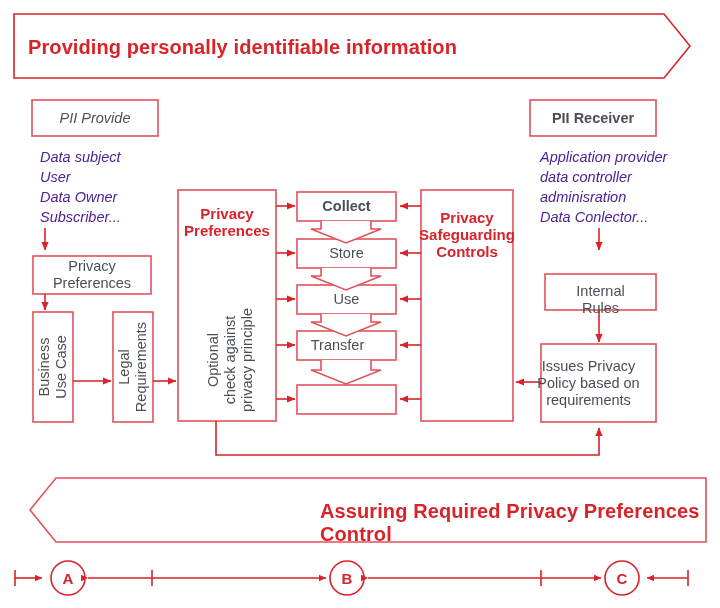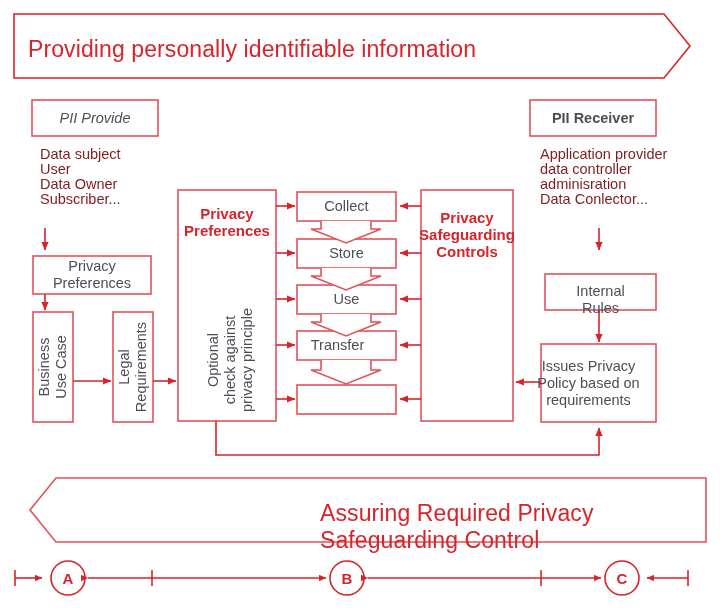--- a/index.html
+++ b/index.html
@@ -5,25 +5,25 @@
   html,body{margin:0;padding:0;background:#ffffff;}
   body{width:720px;height:608px;position:relative;overflow:hidden;
        font-family:"Liberation Sans","DejaVu Sans",sans-serif;
        -webkit-font-smoothing:antialiased;}
   #stage{position:absolute;left:0;top:0;width:720px;height:608px;}
   svg.layer{position:absolute;left:0;top:0;width:720px;height:608px;overflow:visible;}
   .boxtxt{position:absolute;display:flex;align-items:center;justify-content:center;
           text-align:center;color:#4a4f57;font-size:14.5px;line-height:17px;}
   .redtxt{color:#d8232a;font-weight:bold;}
   .vert{transform:rotate(-90deg);transform-origin:center center;white-space:nowrap;}
-  .banner-label{position:absolute;color:#d8232a;font-weight:normal;font-size:23px;
+  .banner-label{position:absolute;color:#d8232a;font-weight:bold;font-size:20px;
                 letter-spacing:0.1px;}
   .marker-label{position:absolute;color:#d8232a;font-weight:bold;font-size:15px;
                 text-align:center;}
-  .listtxt{position:absolute;color:#7f1d1d;font-size:14.5px;line-height:15px;white-space:pre;}
+  .listtxt{position:absolute;color:#4c1d95;font-size:14.5px;line-height:20px;white-space:pre;font-style:italic;}
 </style>
 </head>
 <body>
 
 <div id="stage">
 
   <svg class="layer" viewBox="0 0 720 608">
     <defs>
       <marker id="ah" markerWidth="9" markerHeight="9" refX="8.2" refY="4.5" orient="auto" markerUnits="userSpaceOnUse">
         <path d="M0,0.8 L8.6,4.5 L0,8.2 z" fill="#d8232a"></path>
@@ -129,21 +129,21 @@
 
   <div class="boxtxt redtxt" style="left:178px;top:202px;width:98px;height:40px;white-space:pre-line;font-size:15px;">Privacy
 Preferences</div>
 
   <div style="position:absolute;left:155px;top:332px;width:150px;height:56px;">
     <div class="boxtxt vert" style="left:0;top:0;width:150px;height:56px;white-space:pre-line;">Optional
 check against
 privacy principle</div>
   </div>
 
-  <div class="boxtxt" style="left:297px;top:192px;width:99px;height:29px;">Collect</div>
+  <div class="boxtxt" style="left:297px;top:192px;width:99px;height:29px;font-weight:bold;">Collect</div>
   <div class="boxtxt" style="left:297px;top:239px;width:99px;height:29px;">Store</div>
   <div class="boxtxt" style="left:297px;top:285px;width:99px;height:29px;">Use</div>
   <div class="boxtxt" style="left:297px;top:331px;width:81px;height:29px;">Transfer</div>
 
   <div class="boxtxt redtxt" style="left:421px;top:205px;width:92px;height:58px;white-space:pre-line;font-size:15px;">Privacy
 Safeguarding
 Controls</div>
 
   <div class="boxtxt" style="left:530px;top:100px;width:126px;height:36px;font-weight:bold;">PII Receiver</div>
 
@@ -152,19 +152,19 @@
 adminisration
 Data Conlector...</div>
 
   <div class="boxtxt" style="left:545px;top:274px;width:111px;height:52px;white-space:pre-line;">Internal
 Rules</div>
 
   <div class="boxtxt" style="left:521px;top:344px;width:135px;height:78px;white-space:pre-line;">Issues Privacy
 Policy based on
 requirements</div>
 
-  <div class="banner-label" style="left:320px;top:500px;">Assuring Required Privacy Safeguarding Control</div>
+  <div class="banner-label" style="left:320px;top:500px;">Assuring Required Privacy Preferences Control</div>
 
   <div class="marker-label" style="left:51px;top:570px;width:34px;">A</div>
   <div class="marker-label" style="left:330px;top:570px;width:34px;">B</div>
   <div class="marker-label" style="left:605px;top:570px;width:34px;">C</div>
 
 </div>
 
 </body></html>

